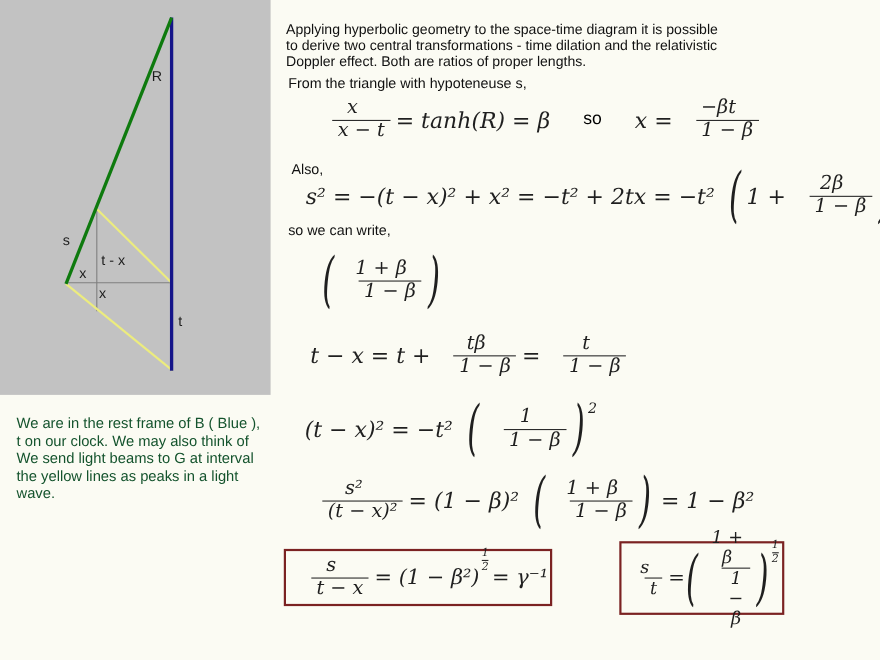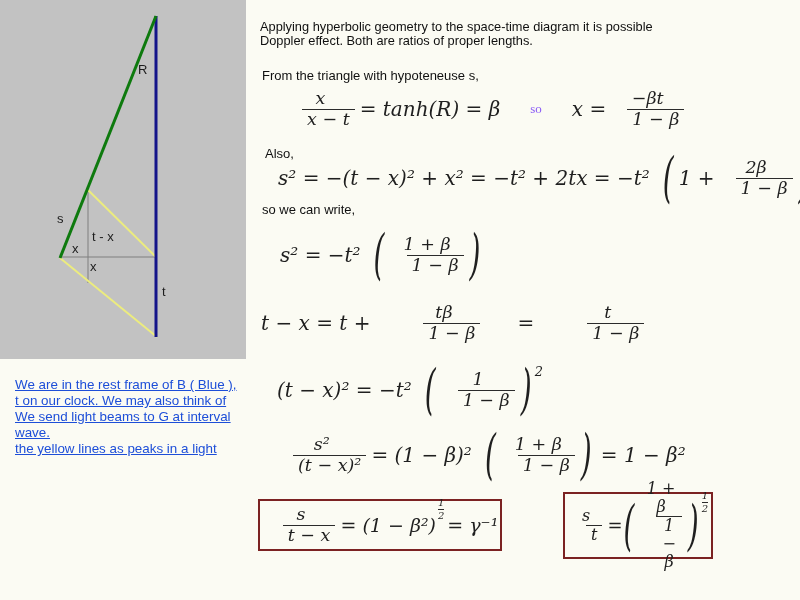--- a/index.html
+++ b/index.html
@@ -7,37 +7,37 @@
   body { font-family:"Liberation Sans", sans-serif; background:#fbfbf3; position:relative; overflow:hidden; color:#141414; }
 
   .page { position:absolute; left:0; top:0; width:800px; height:600px; }
 
   
   .diagram-panel { position:absolute; left:0; top:0; width:246px; height:359px; background:#c2c2c2; }
 
   
   .intro { position:absolute; left:260px; top:20px; font-size:12.8px; line-height:14.4px; color:#101010; }
   .lead-line { position:absolute; font-size:13px; color:#101010; white-space:nowrap; }
-  .caption { position:absolute; left:15px; top:377px; font-size:13.4px; line-height:16px; color:#1d4ed8;text-decoration:underline; }
+  .caption { position:absolute; left:15px; top:377px; font-size:13.4px; line-height:16px; color:#14532d; }
 
   
   .eq { position:absolute; display:flex; align-items:center; white-space:nowrap;
         font-family:"DejaVu Serif", serif; font-style:italic; font-size:20px; color:#1f1f1f; }
   .frac { display:inline-flex; flex-direction:column; text-align:center;
           font-size:17.5px; line-height:1.12; margin:0 5px; }
   .frac .den { border-top:1.4px solid #2b2b2b;margin-left:16px; }
   .frac .num, .frac .den { padding:0 5px; }
   .bigparen { display:inline-block; font-style:italic; font-weight:300; font-size:28px;
               transform:scaleY(1.95); line-height:1; margin:0 1px; }
   .paren-exp { font-size:13px; align-self:flex-start; margin:0 0 0 2px; }
   .supfrac { display:inline-flex; flex-direction:column; text-align:center; font-size:10px;
              line-height:1.15; align-self:flex-start; margin:-4px 3px 0 2px; }
   .supfrac .sden { border-top:1px solid #2b2b2b; }
-  .so-word { font-family:Liberation Serif, serif; font-style:normal; font-size:13px;
-             color:#8b5cf6; margin:0 30px; }
+  .so-word { font-family:Liberation Sans, sans-serif; font-style:normal; font-size:16px;
+             color:#000000; margin:0 30px; }
   .gap-m { display:inline-block; width:12px; }
 
   
   .eqbox { position:absolute; border:2px solid #7b2222; background:#fbfbf3;
            display:flex; align-items:center; justify-content:center;
            font-family:"DejaVu Serif", serif; font-style:italic; color:#1f1f1f; }
   .box1 { left:258px; top:499px; width:244px; height:52px; font-size:19px; }
   .box2 { left:563px; top:492px; width:150px; height:67px; font-size:18px; }
   .box2 .frac { font-size:16px; }
 </style>
@@ -59,20 +59,21 @@
       <text x="57" y="223" font-size="13" fill="#1c1c1c">s</text>
       <text x="92" y="241" font-size="13" fill="#1c1c1c">t - x</text>
       <text x="72" y="253" font-size="13" fill="#1c1c1c">x</text>
       <text x="90" y="271" font-size="13" fill="#1c1c1c">x</text>
       <text x="162" y="296" font-size="13" fill="#1c1c1c">t</text>
     </svg>
   </div>
 
   <div class="intro">
     <div>Applying hyperbolic geometry to the space-time diagram it is possible</div>
+    <div>to derive two central transformations - time dilation and the relativistic</div>
     <div>Doppler effect. Both are ratios of proper lengths.</div>
   </div>
 
   <div class="lead-line" style="left:262px; top:68px;">From the triangle with hypoteneuse s,</div>
 
   <div class="eq" style="left:281px; top:86px; height:46px;">
     <span class="frac">
       <span class="num">x</span>
       <span class="den">x − t</span>
     </span>
@@ -95,31 +96,30 @@
     <span class="frac">
       <span class="num">2β</span>
       <span class="den">1 − β</span>
     </span>
     <span class="bigparen">)</span>
   </div>
 
   <div class="lead-line" style="left:262px; top:202px;">so we can write,</div>
 
   <div class="eq" style="left:280px; top:229px; height:52px;">
-    <span>s² = −t²</span>
     <span class="gap-m"></span>
     <span class="bigparen">(</span>
     <span class="frac">
       <span class="num">1 + β</span>
       <span class="den">1 − β</span>
     </span>
     <span class="bigparen">)</span>
   </div>
 
-  <div class="eq" style="left:261px; top:300px; height:46px;gap:32px;">
+  <div class="eq" style="left:282px; top:300px; height:46px;">
     <span>t − x = t +</span>
     <span class="frac">
       <span class="num">tβ</span>
       <span class="den">1 − β</span>
     </span>
     <span>=</span>
     <span class="frac">
       <span class="num">t</span>
       <span class="den">1 − β</span>
     </span>
@@ -181,17 +181,17 @@
     <span class="supfrac">
       <span class="snum">1</span>
       <span class="sden">2</span>
     </span>
   </div>
 
   <div class="caption">
     <div>We are in the rest frame of B ( Blue ),</div>
     <div>t on our clock. We may also think of</div>
     <div>We send light beams to G at interval</div>
+    <div>the yellow lines as peaks in a light</div>
     <div>wave.</div>
-    <div>the yellow lines as peaks in a light</div>
   </div>
 
 </div>
 
 </body></html>

